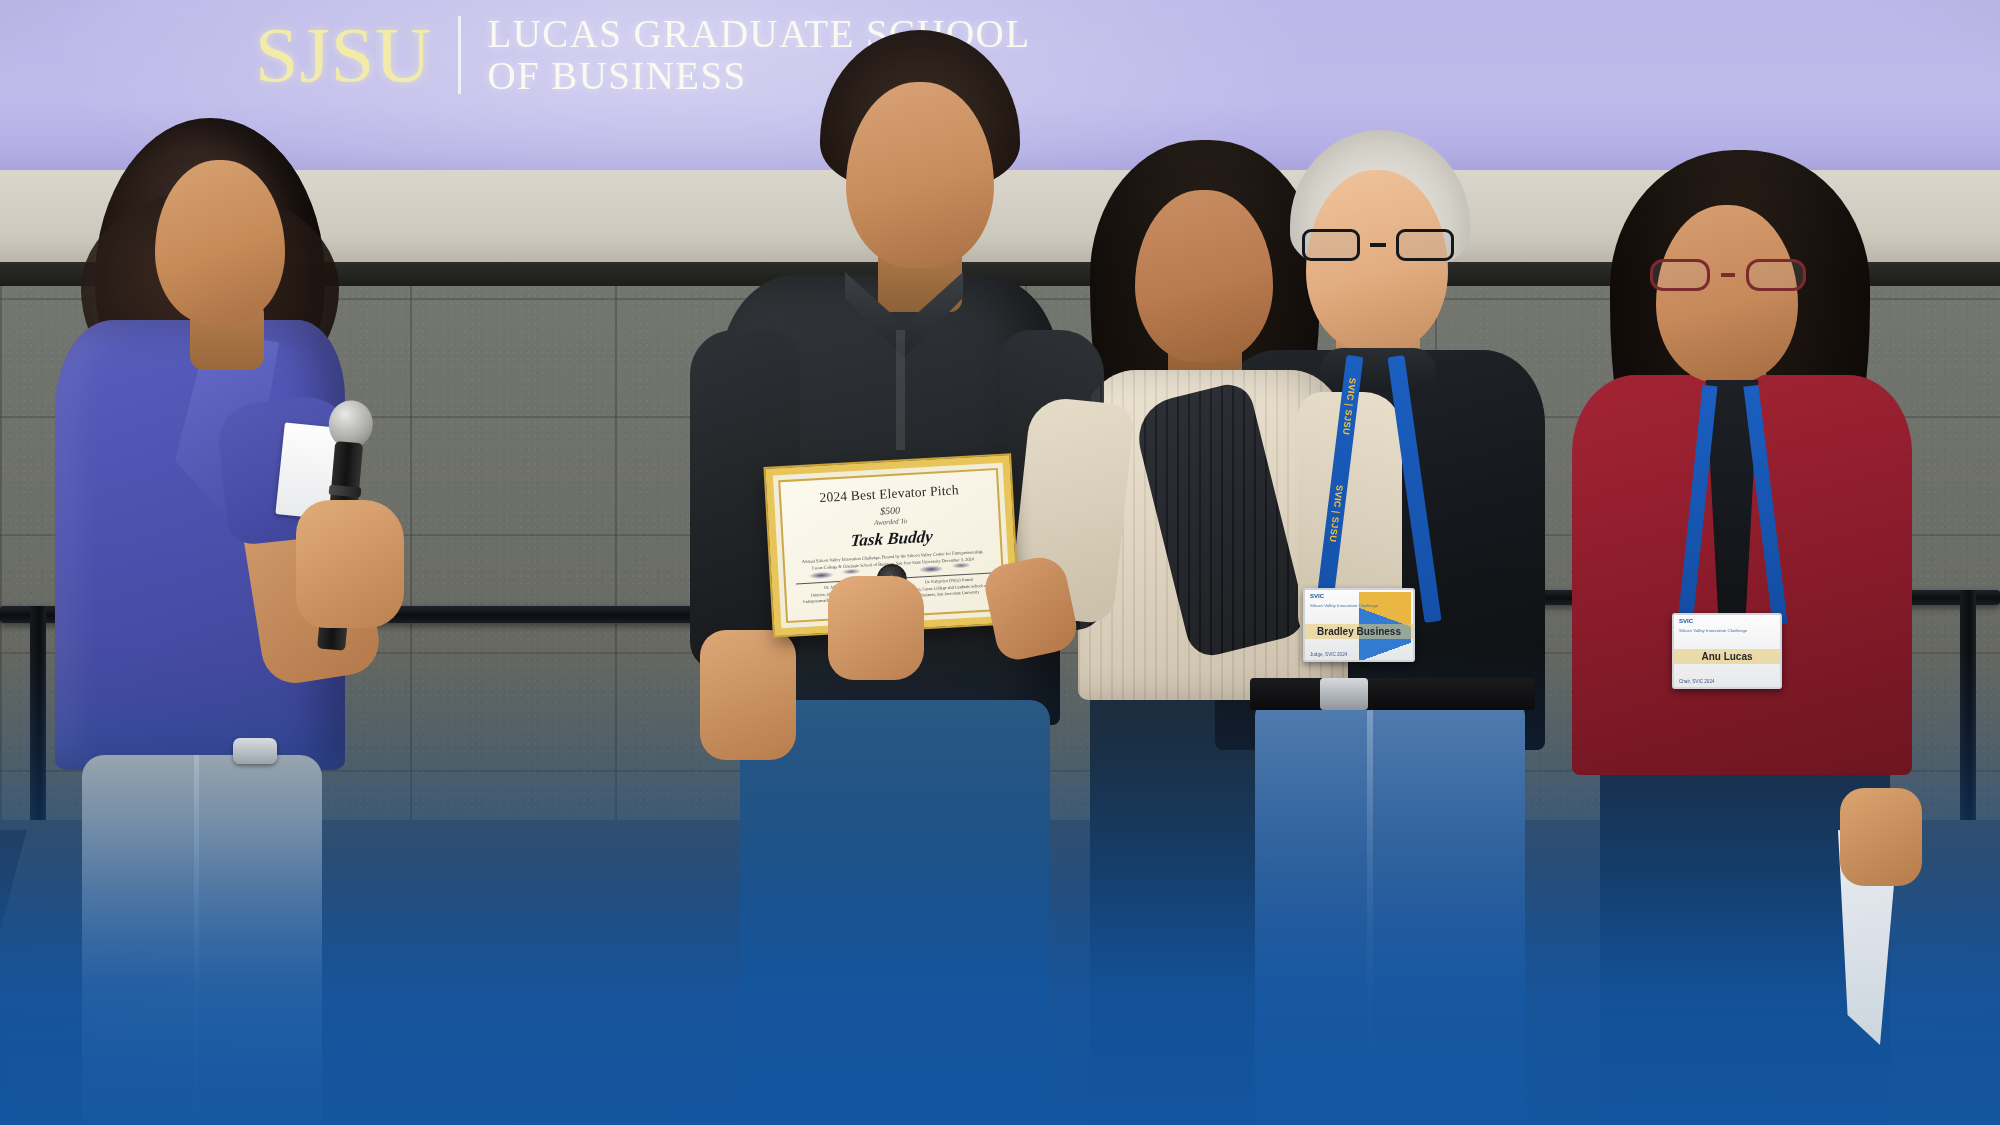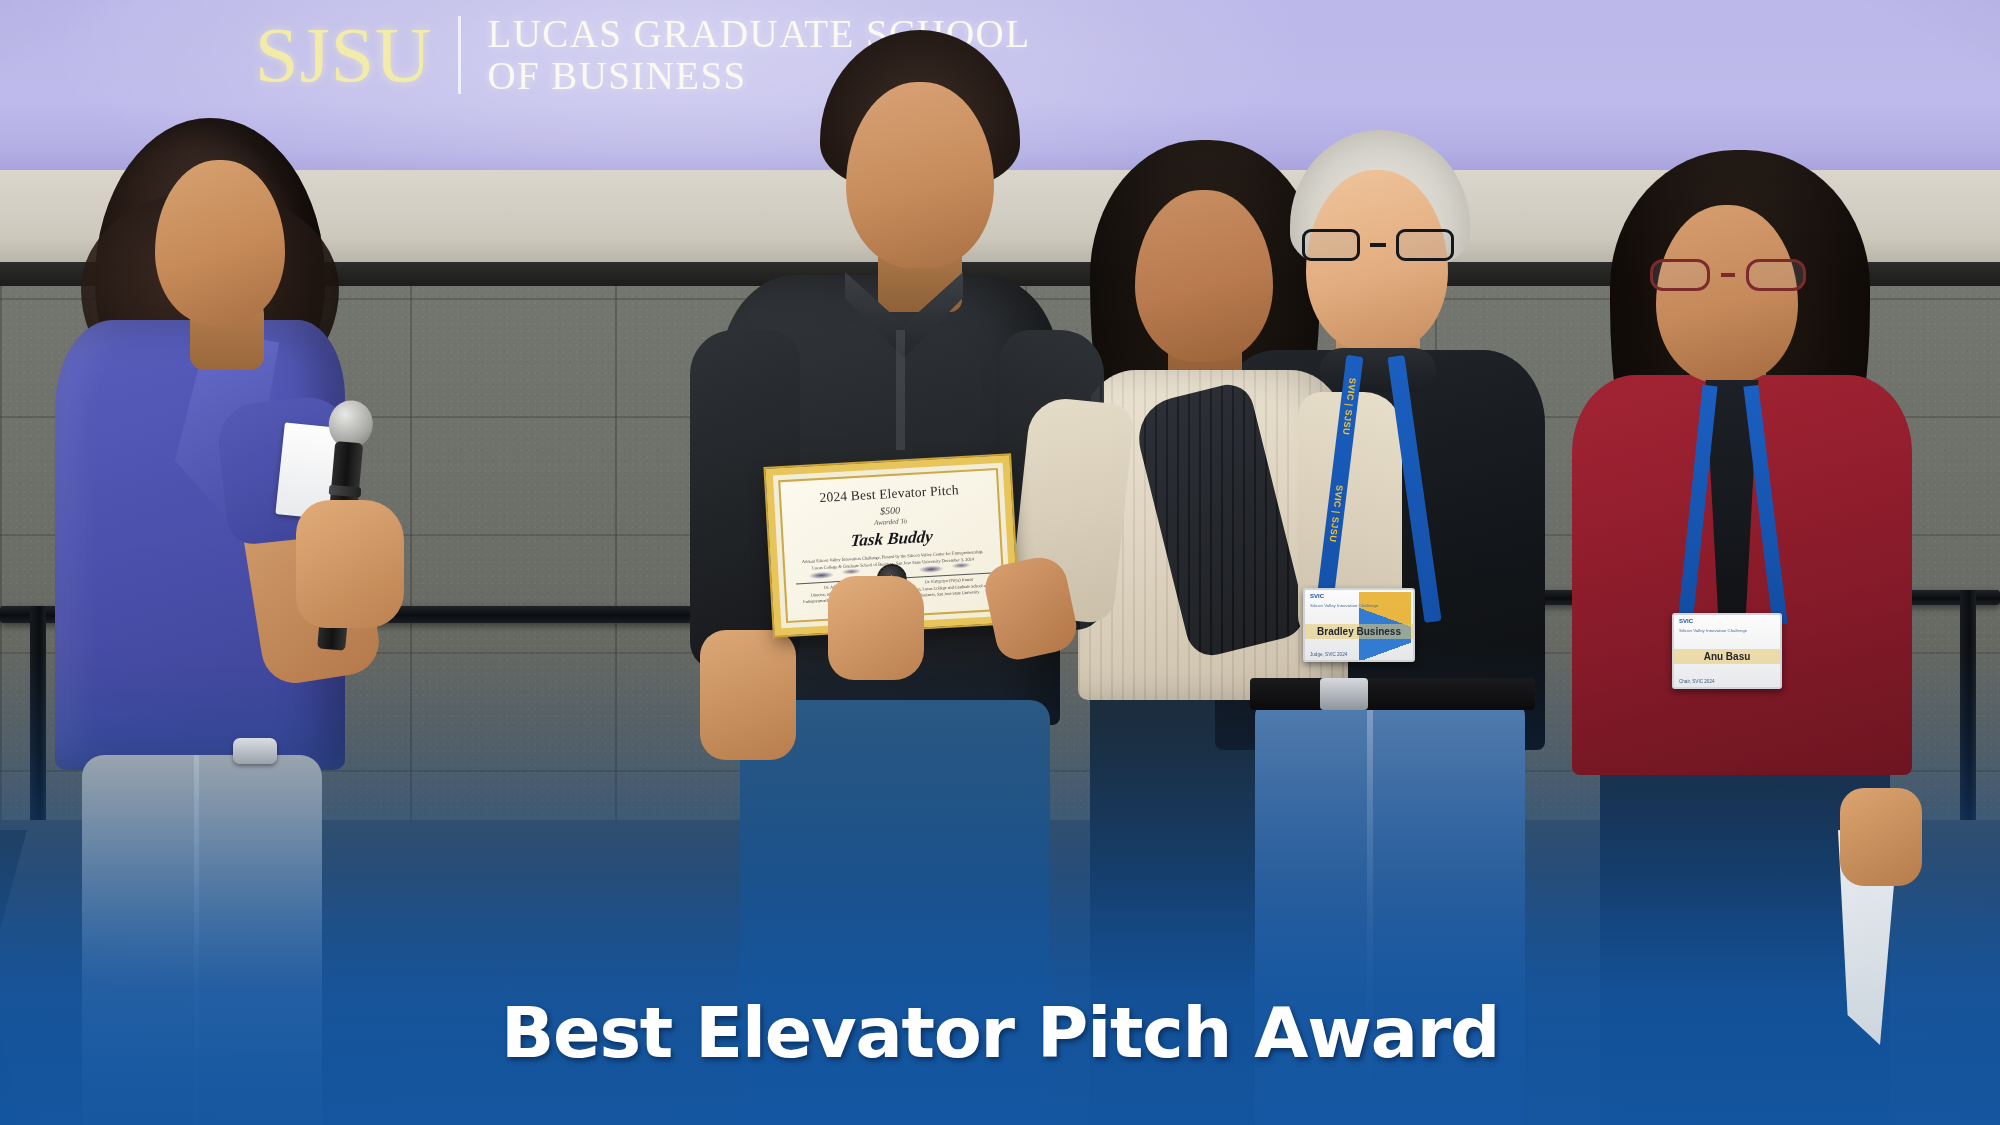--- a/index.html
+++ b/index.html
@@ -722,32 +722,31 @@
     <div class="p5-neck"></div>
     <div class="body p5-body"></div>
     <div class="p5-inner"></div>
     <div class="p5-lanyard-l"></div>
     <div class="p5-lanyard-r"></div>
 
     <div class="p5-badge">
       <span class="bmark"></span>
       <span class="badge-org">SVIC</span>
       <span class="badge-sub">Silicon Valley Innovation Challenge</span>
-      <span class="badge-name">Anu Basu</span>
+      <span class="badge-name">Anu Lucas</span>
       <span class="badge-role">Chair, SVIC 2024</span>
     </div>
 
     <div class="p5-pants"></div>
     <div class="p5-paper"></div>
     <div class="p5-hand"></div>
   </div>
 
   <div class="grade"></div>
   <div class="vignette"></div>
 
   <div class="blue-overlay"></div>
   <div class="blue-overlay-2"></div>
 
   <div class="caption">
-    <div class="caption-title">Best Elevator Pitch Award</div>
   </div>
 
 </div>
 
 </body></html>

